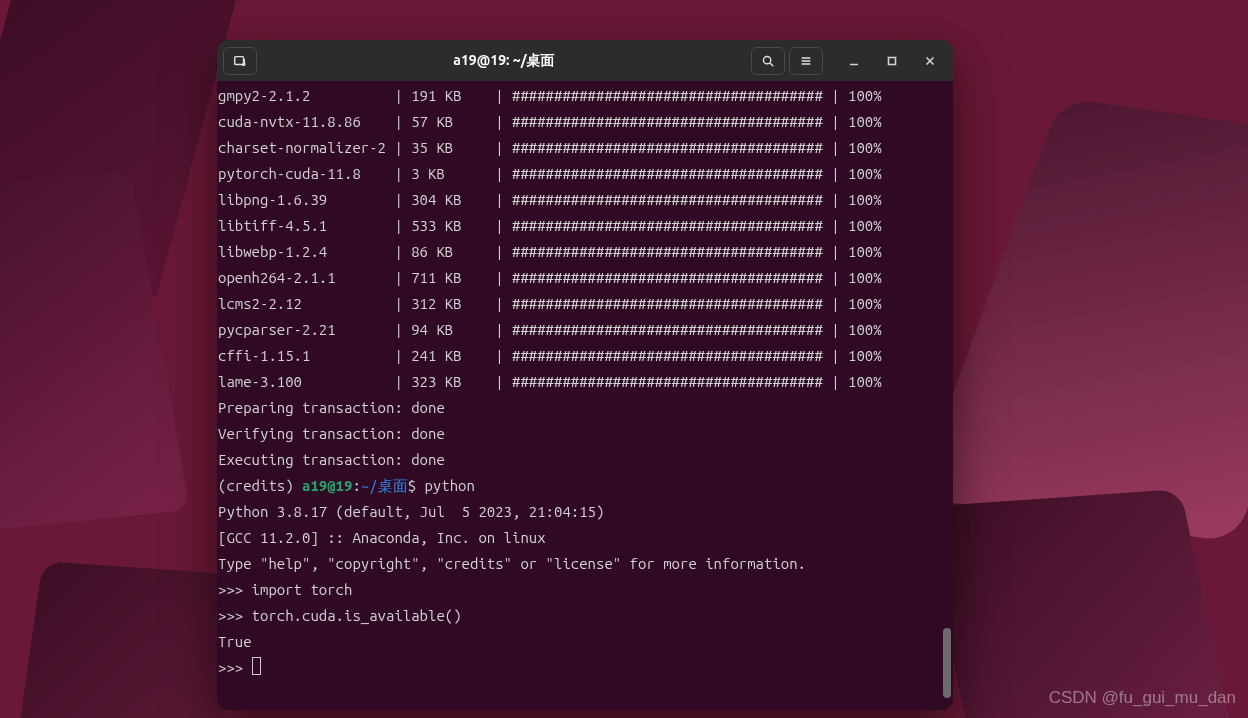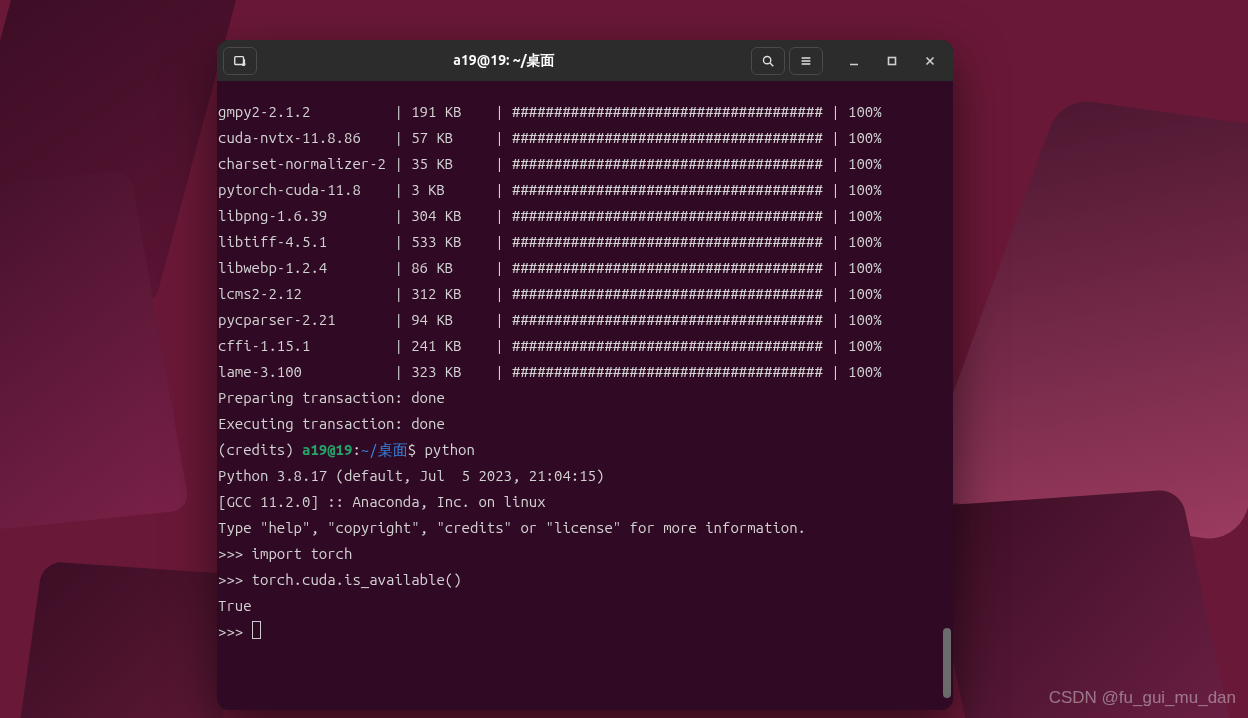--- a/index.html
+++ b/index.html
@@ -72,21 +72,21 @@
   }
   .win-ctrl svg { width: 12px; height: 12px; stroke: #d0d0d0; fill: none; stroke-width: 1.6; }
 
   .terminal-body {
     flex: 1;
     background: #300a24;
     color: #d3d3d3;
     font-family: "Ubuntu Mono", "DejaVu Sans Mono", monospace;
     font-size: 15px;
     line-height: 26px;
-    padding: 18px 0 4px 0;
+    padding: 2px 0 4px 0;
     overflow: hidden;
     position: relative;
   }
   .terminal-body .scroll-thumb {
     position: absolute;
     right: 2px;
     bottom: 12px;
     width: 8px;
     height: 70px;
     background: #6b6b6b;
@@ -170,26 +170,28 @@
 
   <div class="terminal-body">
     <div id="download-lines">
         <div class="line">gmpy2-2.1.2          | 191 KB    | ##################################### | 100%</div>
         <div class="line">cuda-nvtx-11.8.86    | 57 KB     | ##################################### | 100%</div>
         <div class="line">charset-normalizer-2 | 35 KB     | ##################################### | 100%</div>
         <div class="line">pytorch-cuda-11.8    | 3 KB      | ##################################### | 100%</div>
         <div class="line">libpng-1.6.39        | 304 KB    | ##################################### | 100%</div>
         <div class="line">libtiff-4.5.1        | 533 KB    | ##################################### | 100%</div>
         <div class="line">libwebp-1.2.4        | 86 KB     | ##################################### | 100%</div>
+        <div class="line">openh264-2.1.1       | 711 KB    | ##################################### | 100%</div>
         <div class="line">lcms2-2.12           | 312 KB    | ##################################### | 100%</div>
         <div class="line">pycparser-2.21       | 94 KB     | ##################################### | 100%</div>
         <div class="line">cffi-1.15.1          | 241 KB    | ##################################### | 100%</div>
         <div class="line">lame-3.100           | 323 KB    | ##################################### | 100%</div>
       </div>
     <div class="line">Preparing transaction: done</div>
+    <div class="line">Verifying transaction: done</div>
     <div class="line">Executing transaction: done</div>
     <div class="line"><span class="env">(credits) </span><span class="user">a19@19</span><span class="colon">:</span><span class="path">~/桌面</span><span class="dollar">$ </span><span>python</span></div>
     <div class="line">Python 3.8.17 (default, Jul  5 2023, 21:04:15) </div>
     <div class="line">[GCC 11.2.0] :: Anaconda, Inc. on linux</div>
     <div class="line">Type "help", "copyright", "credits" or "license" for more information.</div>
     <div class="line">&gt;&gt;&gt; import torch</div>
     <div class="line">&gt;&gt;&gt; torch.cuda.is_available()</div>
     <div class="line">True</div>
     <div class="line"><span>&gt;&gt;&gt; </span><span class="cursor"></span></div>
     <div class="scroll-thumb"></div>

